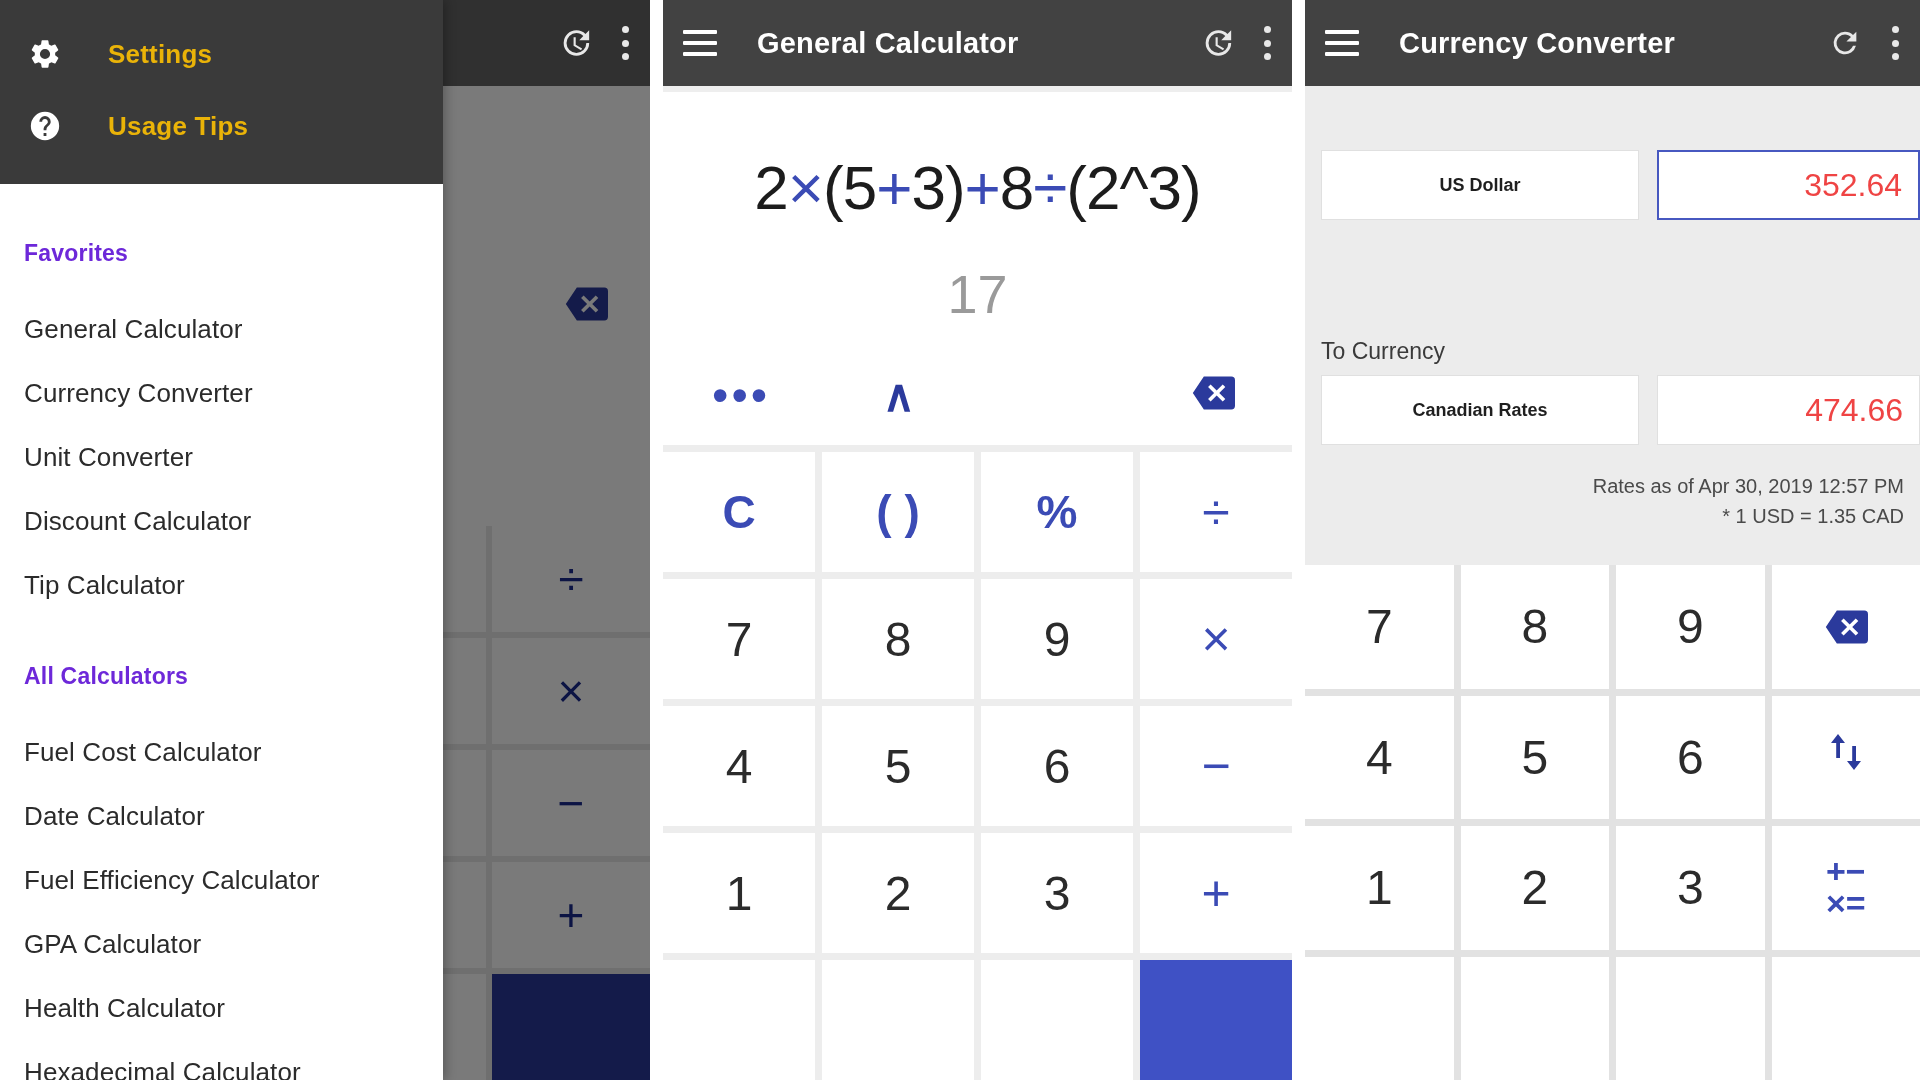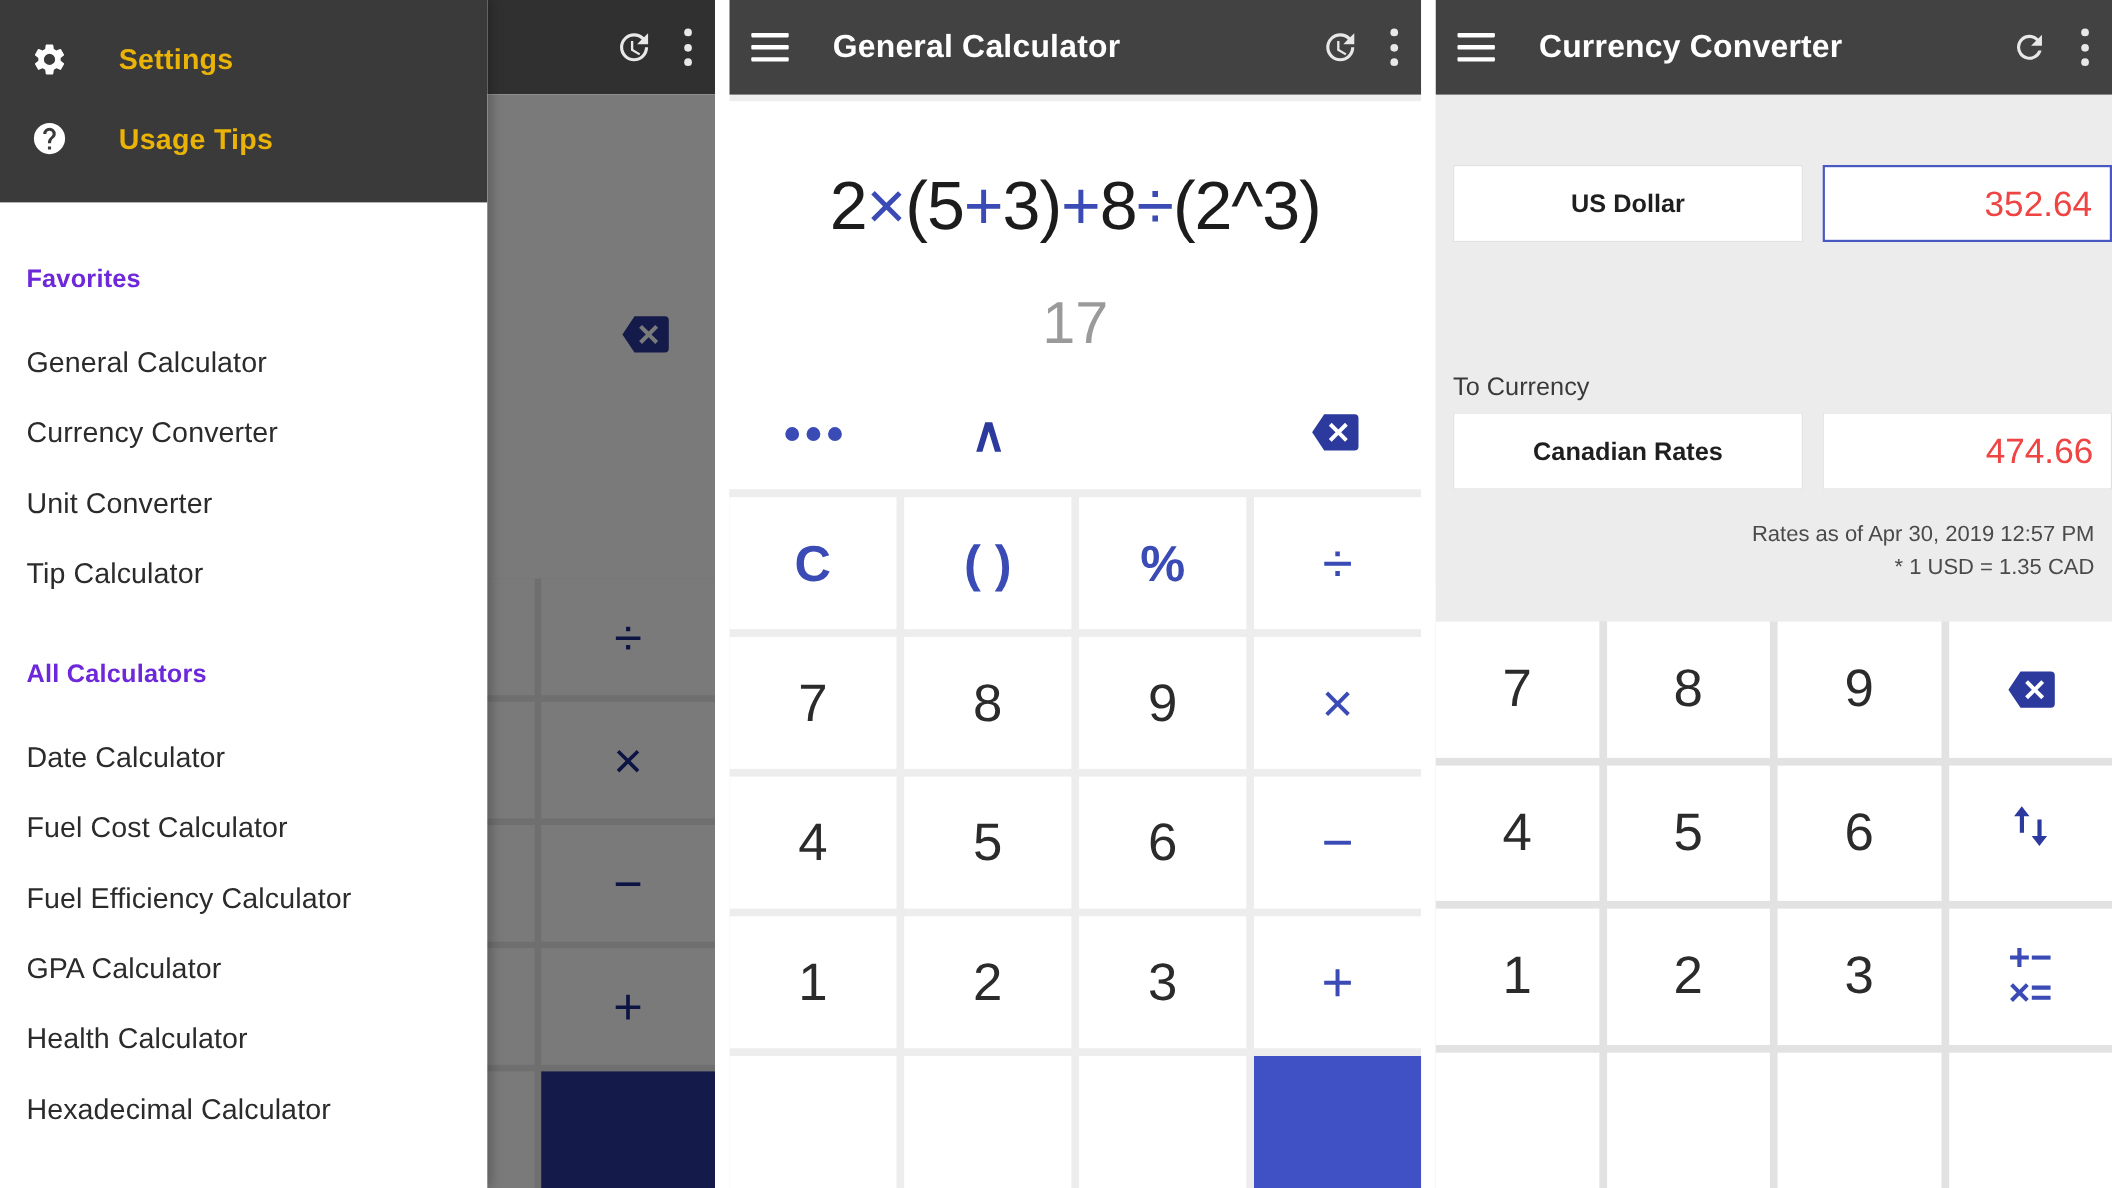--- a/index.html
+++ b/index.html
@@ -204,21 +204,21 @@
   .p3-form { padding: 64px 0 0 0; background:#ececec; }
   .p3-label {
     font-size: 23px; color: #3a3a3a; padding-left: 16px; margin-bottom: 10px;
   }
   .p3-row { display:flex; padding: 0 0 0 16px; gap: 18px; }
   .p3-currency {
     flex: 0 0 318px;
     height: 70px;
     background: #ffffff;
     display:flex; align-items:center; justify-content:center;
-    font-size: 23px; color: #1f1f1f; font-weight: bold;
+    font-size: 18px; color: #1f1f1f; font-weight: bold;
     border: 1px solid #e0e0e0;
   }
   .p3-amount {
     flex: 1 1 auto;
     height: 70px;
     background: #ffffff;
     display:flex; align-items:center; justify-content:flex-end;
     font-size: 32px; color: #ef4444;
     padding-right: 16px;
     border: 1px solid #e0e0e0;
@@ -328,25 +328,26 @@
           <span class="lbl">Usage Tips</span>
         </div>
 
       </div>
 
       <div class="drawer-list">
         <div class="drawer-section">Favorites</div>
         <div class="drawer-item">General Calculator</div>
         <div class="drawer-item">Currency Converter</div>
         <div class="drawer-item">Unit Converter</div>
+        <div class="drawer-item">Discount Calculator</div>
         <div class="drawer-item">Tip Calculator</div>
 
         <div class="drawer-section second">All Calculators</div>
+        <div class="drawer-item">Fuel Cost Calculator</div>
         <div class="drawer-item">Date Calculator</div>
-        <div class="drawer-item">Fuel Cost Calculator</div>
         <div class="drawer-item">Fuel Efficiency Calculator</div>
         <div class="drawer-item">GPA Calculator</div>
         <div class="drawer-item">Health Calculator</div>
         <div class="drawer-item">Hexadecimal Calculator</div>
 
       </div>
     </div>
   </div>
 
   <div class="panel-gap"></div>

